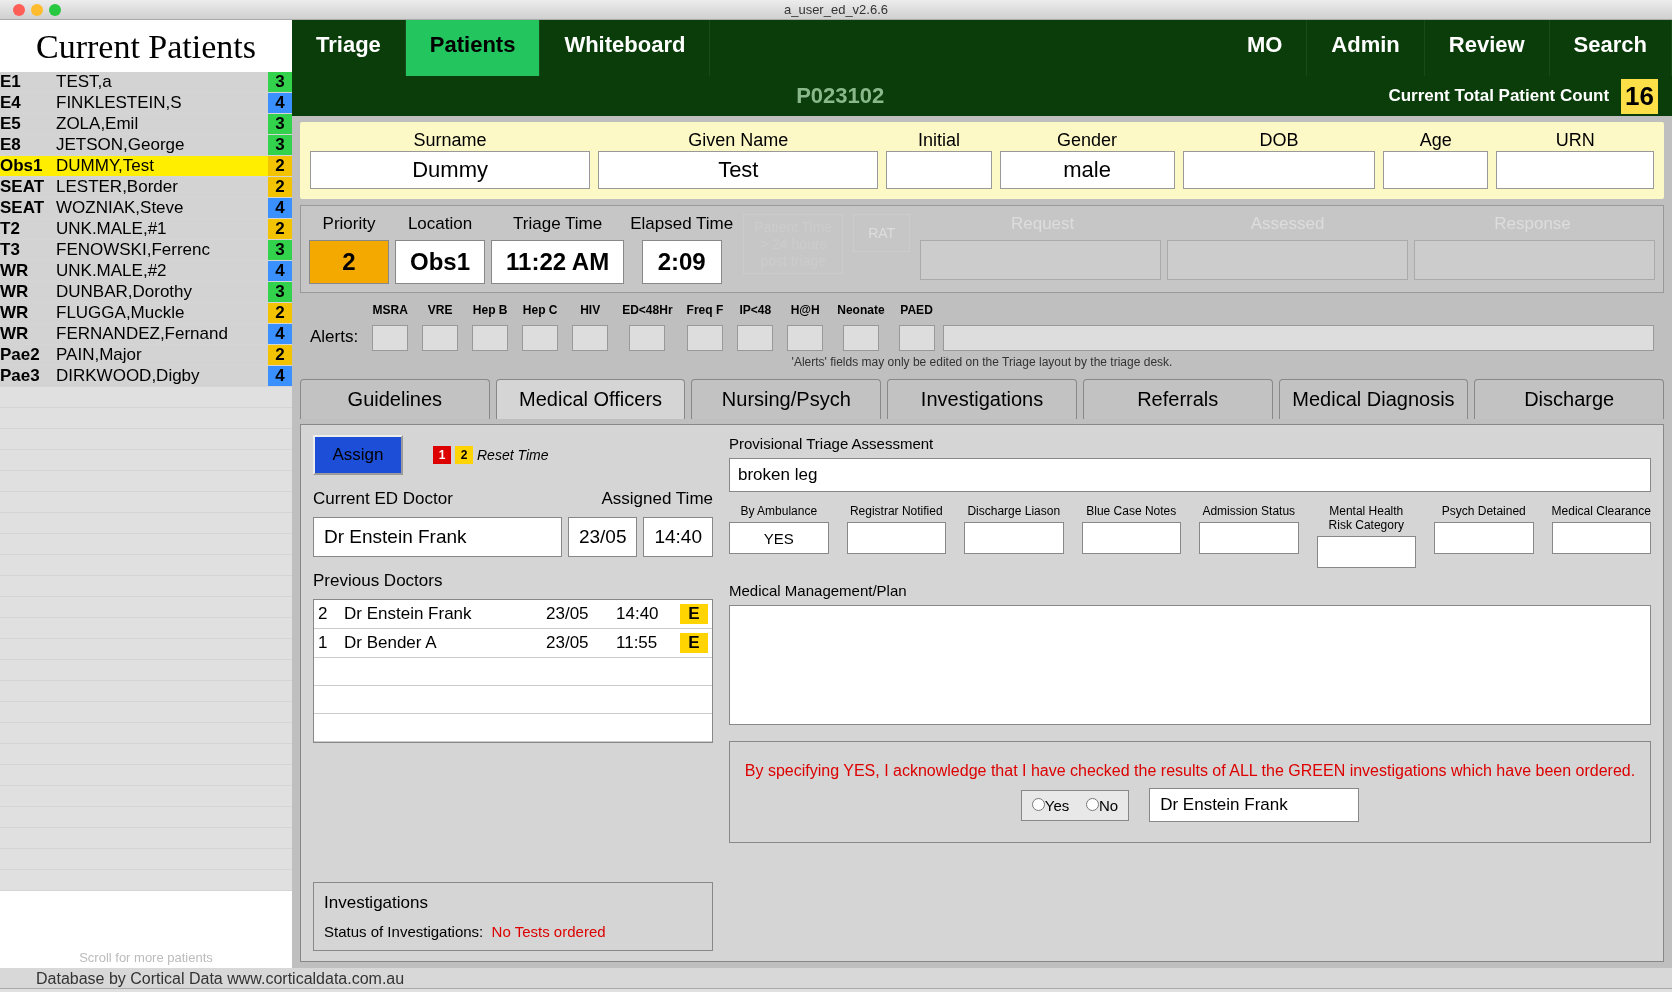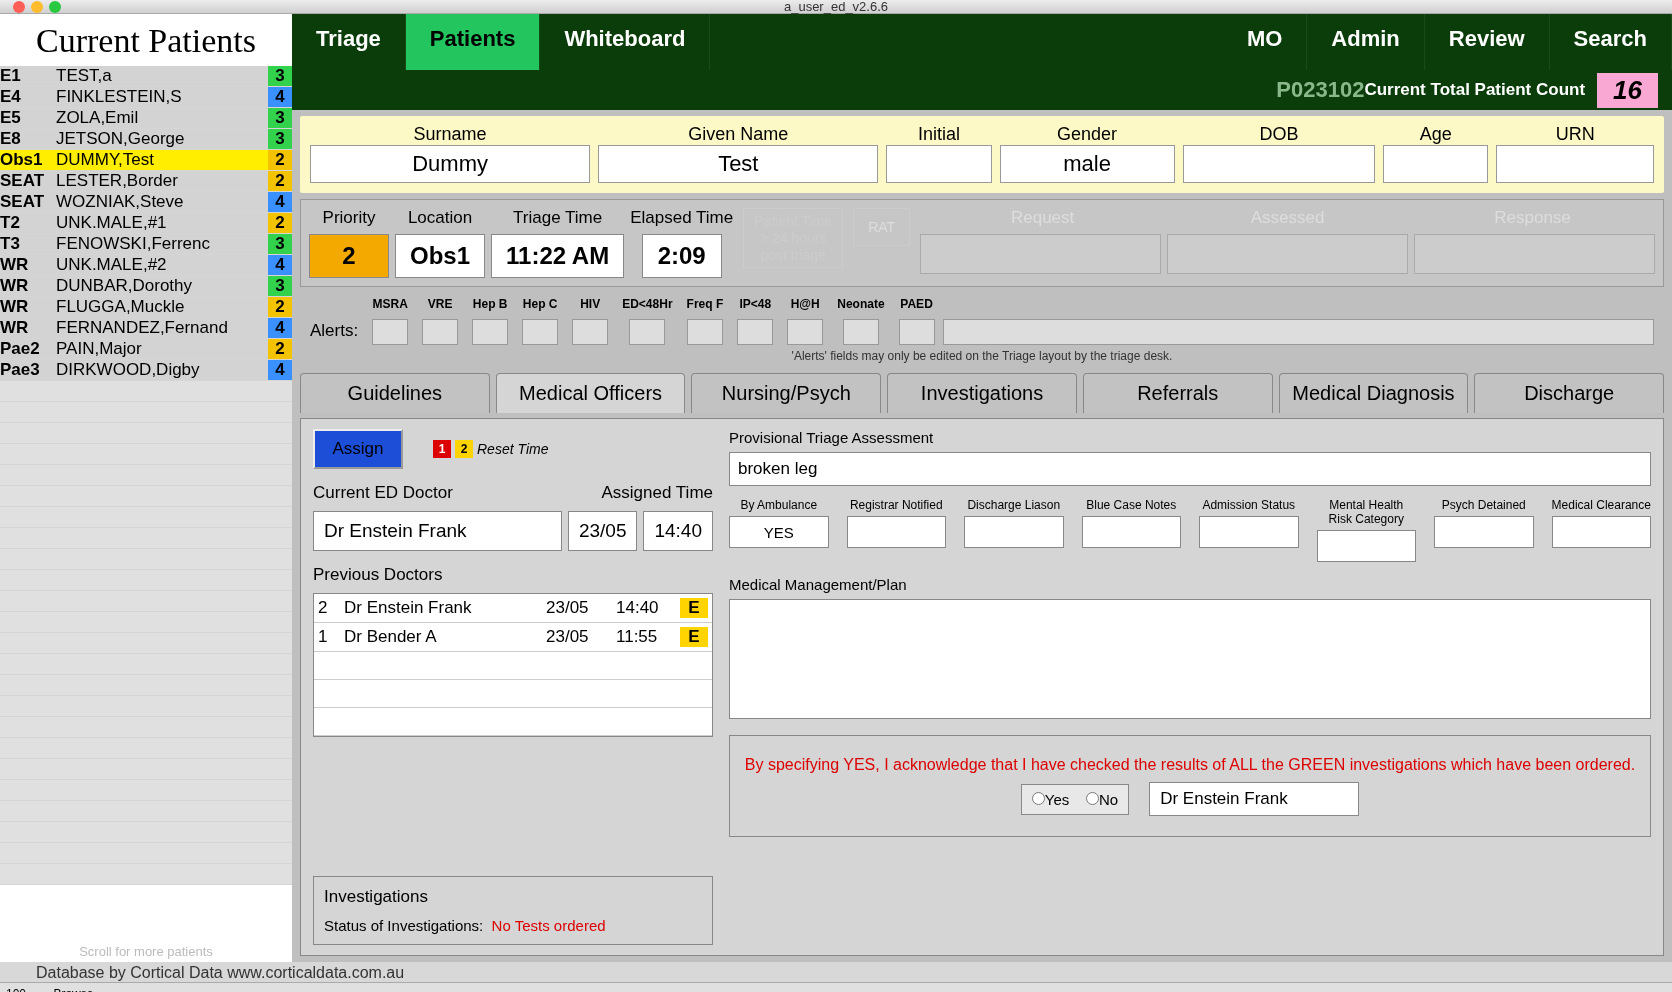--- a/index.html
+++ b/index.html
@@ -1,17 +1,17 @@
 <!DOCTYPE html>
 <html><head>
 <meta charset="utf-8">
 <style>
 * { box-sizing: border-box; margin: 0; padding: 0; font-family: Arial, Helvetica, sans-serif; }
 body { background: #d8d8d8; width: 1672px; height: 992px; overflow: hidden; font-size: 14px; }
-.window-chrome { height: 14px; background: linear-gradient(#ececec,#d0d0d0); display: flex; align-items: center; padding: 0 13px; border-bottom: 1px solid #aaa; position: relative; }
+.window-chrome { height: 20px; background: linear-gradient(#ececec,#d0d0d0); display: flex; align-items: center; padding: 0 13px; border-bottom: 1px solid #aaa; position: relative; }
 .traffic { display: flex; gap: 6px; }
 .dot { width: 12px; height: 12px; border-radius: 50%; }
 .dot.red{background:#ff5f57;} .dot.yellow{background:#febc2e;} .dot.green{background:#28c840;}
 .win-title { position: absolute; left: 0; right: 0; text-align: center; font-size: 13px; color: #333; }
 .content { display: flex; height: 948px; }
 
 .sidebar { width: 292px; background: #fff; display: flex; flex-direction: column; }
 .sidebar-title { font-size: 34px; font-weight: normal; font-family: Georgia, serif; text-align: center; padding: 8px 0 6px; }
 .patient-list { flex: 1; overflow: hidden; }
 .pl-row { display: flex; height: 21px; font-size: 17px; border-bottom: 1px solid #d5d5d5; }
@@ -22,23 +22,23 @@
 .pl-row.empty .pl-loc, .pl-row.empty .pl-name, .pl-row.empty .pl-pri { background: #e0e0e0; }
 .pri-3{background:#33d24c;} .pri-4{background:#3a90ff;} .pri-2{background:#f3c200;}
 .scroll-hint { text-align:center; color:#bbb; font-size:13px; padding:3px 0;}
 
 .main { flex: 1; background: #bfbfbf; padding: 0 8px 6px 8px; display: flex; flex-direction: column; gap: 6px;}
 .topbar { height: 56px; background: #0b3d0b; display: flex; margin: 0 -8px; }
 .nav-btn { color: #fff; font-size: 22px; font-weight: bold; padding: 12px 24px 0; border-right: 1px solid #1a4a1a; text-align:center; cursor:pointer; }
 .nav-btn.active { background: #22c55e; color: #000; }
 .nav-spacer { flex: 1; }
 .subbar { height: 40px; background: #0b3d0b; display: flex; align-items: center; margin: -6px -8px 0 -8px; padding: 0 14px 0 0; }
-.pid { flex:1; text-align:right; color:#8ab88a; font-size:22px; font-weight:bold; }
+.pid { flex:1; text-align:center; color:#8ab88a; font-size:22px; font-weight:bold; }
 .count-lbl{ color:#fff; font-size:17px; font-weight:bold; margin-right:12px;}
-.count-box{ background:#f9a8d4; font-size:26px; font-weight:bold; padding:2px 16px;font-style:italic; }
+.count-box{ background:#fde047; font-size:26px; font-weight:bold; padding:2px 4px; }
 
 .demo-band { background: #fdf9c7; padding: 8px 10px 10px; border-radius: 2px;}
 .demo-header, .demo-fields { display: grid; grid-template-columns: 1.6fr 1.6fr 0.6fr 1fr 1.1fr 0.6fr 0.9fr; gap: 8px; }
 .demo-header div { text-align:center; font-size:18px; }
 .demo-fields div { background:#fff; border:1px solid #999; height:38px; font-size:22px; display:flex; align-items:center; justify-content:center;}
 
 .tri-band { display:flex; gap:10px; align-items:flex-start; background:#c6c6c6; padding:8px; border:1px solid #999; }
 .tri-group { display:flex; gap:6px; }
 .tri-cell { display:flex; flex-direction:column; align-items:center; }
 .tri-lbl { font-size:17px; margin-bottom:6px; }

